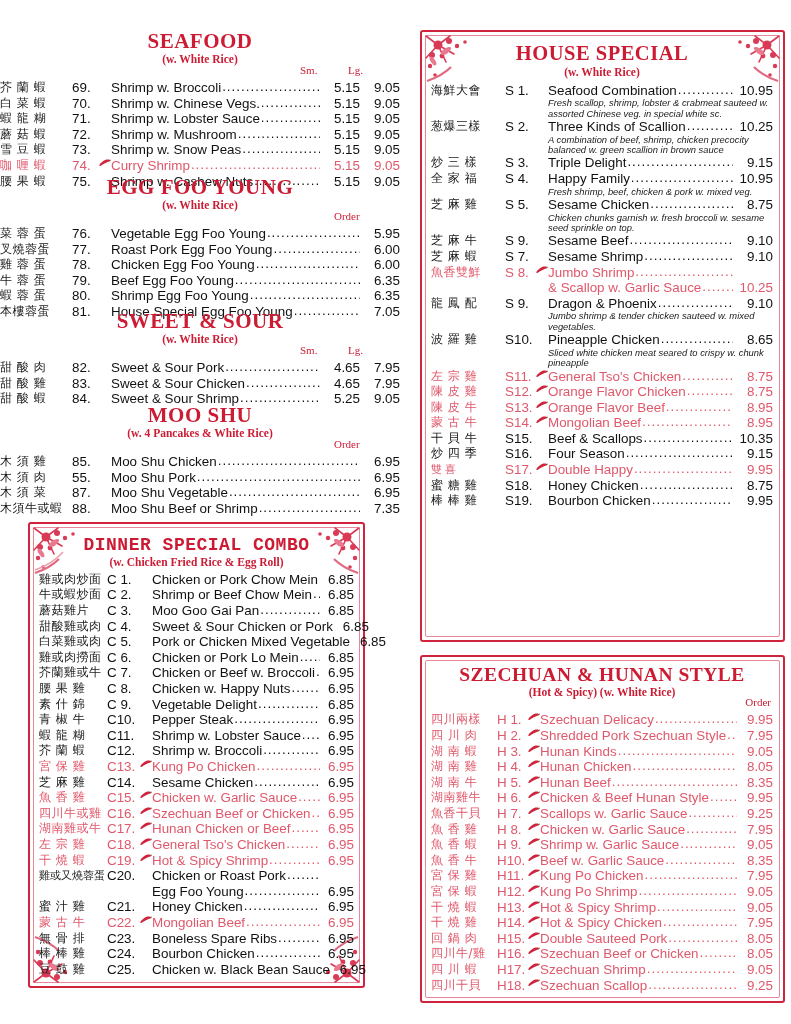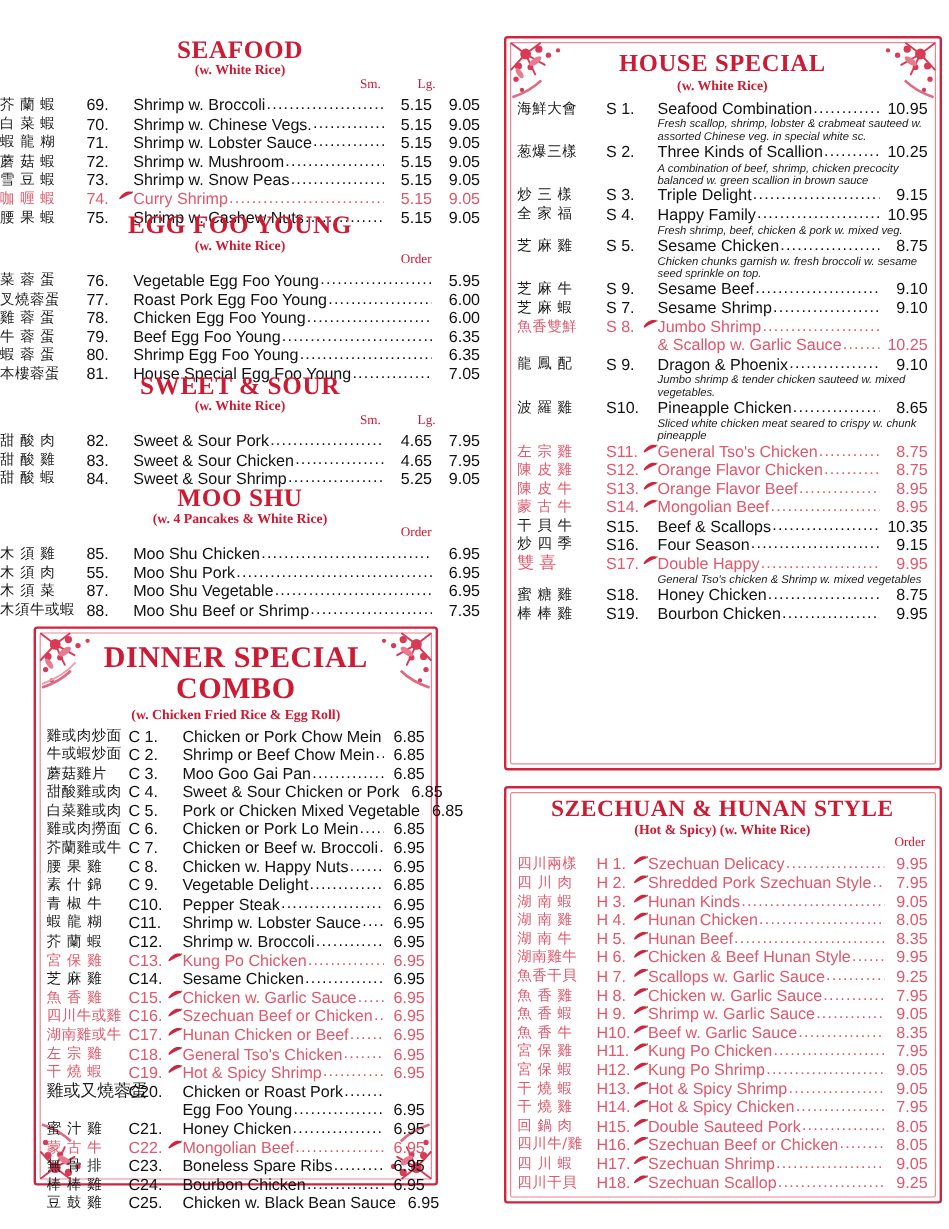--- a/index.html
+++ b/index.html
@@ -66,21 +66,21 @@
   .row.red .dots, .row.red .p1, .row.red .p2{color:#e0586b;}
   .cn{
     font-family:"DejaVu Sans","Liberation Sans",sans-serif;
     font-size:12px;
     line-height:15.6px;
     letter-spacing:.5px;
     text-align:justify;
     flex:0 0 auto;
     color:#1a1a1a;
   }
-  .cn.wide{letter-spacing:0;font-size:14px;}
+  .cn.wide{letter-spacing:0;font-size:11px;font-family:Liberation Serif, serif;}
   .num{
     flex:0 0 auto;
     text-align:left;
     font-size:13.4px;
     color:#111;
   }
   .chili{
     flex:0 0 auto;
     width:13px;
     display:inline-block;
@@ -421,21 +421,21 @@
           <circle cx="33" cy="12" r="2.2"></circle>
             <circle cx="18" cy="22" r="2.4"></circle>
             <circle cx="6" cy="32" r="2.2"></circle>
           <path d="M14 11 L2 2 M14 11 L26 2 M14 11 L2 24 M14 11 L30 20 M14 11 L22 28" stroke="#d93a55" stroke-width="1.6" fill="none" stroke-linecap="round"></path>
           <path d="M3 47 C12 44 20 40 27 33" stroke="#e06a80" stroke-width="2.2" fill="none"></path>
           <ellipse cx="22" cy="17" rx="6" ry="2.6" transform="rotate(-35 22 17)" fill="#e8798e"></ellipse>
         </g>
       </svg>
 
       <div style="position:relative;padding:12px 9px 0 9px;">
-        <div class="sec-title" style="font-size:25px;">DINNER SPECIAL COMBO</div>
+        <div class="sec-title" style="font-size:18px;font-family:Liberation Mono, monospace;">DINNER SPECIAL COMBO</div>
         <div class="sec-sub">(w. Chicken Fried Rice &amp; Egg Roll)</div>
         <div class="items" id="combo-items" style="margin-top:4px;">
             <div class="row">
               <span class="cn" style="width:68px">雞或肉炒面</span>
               <span class="num" style="width:32px">C 1.</span>
               <span class="chili"></span>
               <span class="nm">Chicken or Pork Chow Mein</span>
               <span class="dots">............................................................</span>
               <span class="p2" style="width:34px">6.85</span>
             </div>
@@ -923,26 +923,20 @@
               <span class="chili">
                 <svg width="12" height="8" viewBox="0 0 12 8">
                   <path d="M11 1 C8.5 0.2 6 0.6 4 2.2 C2.4 3.4 1 4.6 0.4 6.2 C0.2 6.8 0.8 7.2 1.4 6.9 C3 6.1 4.4 5.2 6 4.3 C7.8 3.3 9.6 2.6 11 2.2 Z" fill="#d0243e"></path>
                   <path d="M11 1 C11.6 0.6 11.9 1.4 11.4 1.9" stroke="#5a8a3a" stroke-width="1" fill="none"></path>
                 </svg>
               </span>
               <span class="nm">Double Happy</span>
               <span class="dots">............................................................</span>
               <span class="p2" style="width:40px">9.95</span>
             </div>
-            <div class="row" style="white-space:normal">
-              <span class="cn" style="width:74px;flex:0 0 74px"></span>
-              <span class="num" style="width:30px;flex:0 0 30px"></span>
-              <span class="chili"></span>
-              <span class="desc">General Tso's chicken &amp; Shrimp w. mixed vegetables</span>
-            </div>
             <div class="row">
               <span class="cn" style="width:74px">蜜 糖 雞</span>
               <span class="num" style="width:30px">S18.</span>
               <span class="chili"></span>
               <span class="nm">Honey Chicken</span>
               <span class="dots">............................................................</span>
               <span class="p2" style="width:40px">8.75</span>
             </div>
             <div class="row">
               <span class="cn" style="width:74px">棒 棒 雞</span>

